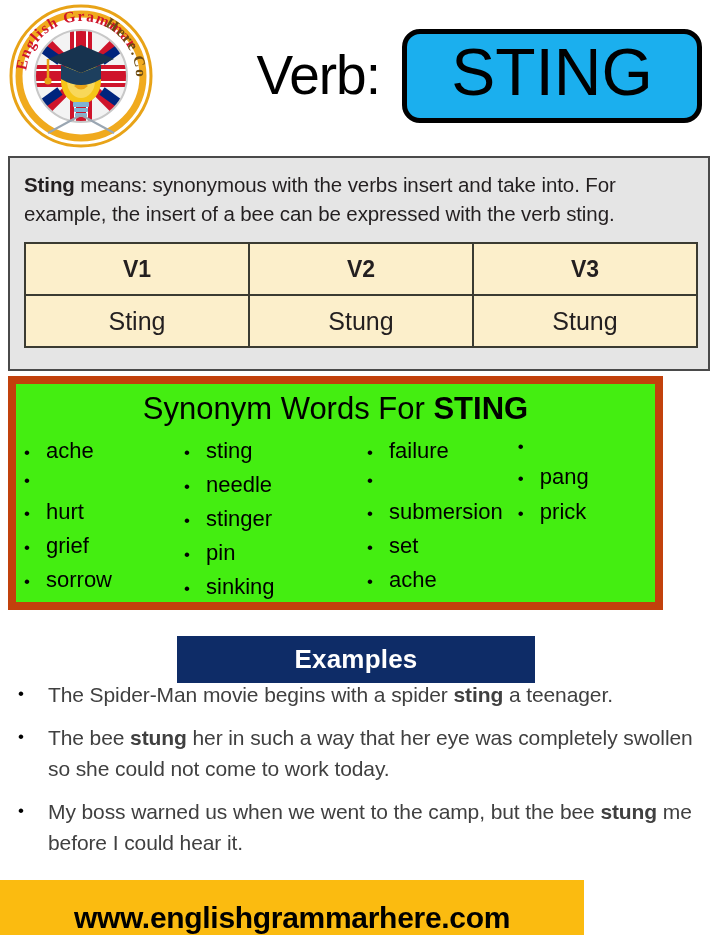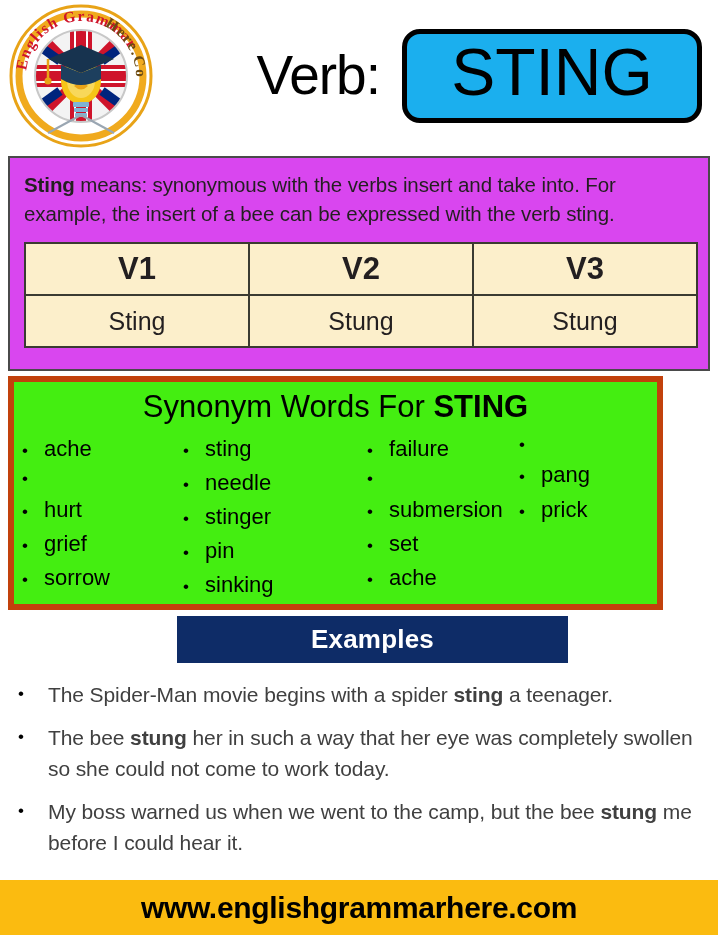--- a/index.html
+++ b/index.html
@@ -64,21 +64,21 @@
     color: #000;
   }
 
   
   .cream-panel {
     position: absolute;
     left: 8px;
     top: 156px;
     width: 702px;
     height: 215px;
-    background: #d946ef;
+    background: #e5e5e5;
     border: 2px solid #4a4a4a;
     box-sizing: border-box;
     padding: 12px 14px 0 14px;
   }
   .definition {
     font-size: 20.5px;
     line-height: 1.42;
     color: #231f20;
     letter-spacing: -0.1px;
   }
@@ -91,38 +91,38 @@
     table-layout: fixed;
     background: #FCEFCB;
   }
   .verb-table td {
     border: 2px solid #3b3b32;
     text-align: center;
     color: #231f20;
   }
   .verb-table .th-cell {
     height: 48px;
-    font-size: 31px;
+    font-size: 23px;
     font-weight: 700;
   }
   .verb-table .td-cell {
     height: 48px;
     font-size: 25px;
     font-weight: 400;
   }
 
   
   .green-panel {
     position: absolute;
     left: 8px;
     top: 376px;
     width: 655px;
     height: 234px;
     background: #44EE11;
-    border: 6px solid #c2410c;
+    border: 8px solid #c2410c;
     box-sizing: border-box;
   }
   .syn-title {
     text-align: center;
     font-size: 31px;
     line-height: 1.1;
     padding-top: 8px;
     color: #000;
     font-weight: 400;
   }
@@ -148,22 +148,22 @@
     width: 22px;
     flex: 0 0 22px;
     font-size: 17px;
     line-height: 1.55;
   }
 
   
   .examples-header {
     position: absolute;
     left: 177px;
-    top: 616px;
-    width: 391px;
+    top: 636px;
+    width: 358px;
     height: 47px;
     background: #0E2C67;
     display: flex;
     align-items: center;
     justify-content: center;
   }
   .examples-header span {
     color: #ffffff;
     font-size: 26px;
     font-weight: 700;
@@ -194,25 +194,25 @@
     color: #404040;
     letter-spacing: -0.1px;
   }
   .ex-text b { font-weight: 700; }
 
   
   .footer {
     position: absolute;
     left: 0;
     bottom: 10px;
-    width: 718px;
+    width: 584px;
     height: 55px;
     background: #FBBB10;
     display: flex;
-    align-items: center;
+    align-items: flex-end;
     justify-content: center;
   }
   .footer span {
     font-size: 30px;
     font-weight: 700;
     color: #000;
     letter-spacing: -0.3px;
   }
 </style>
 </head>

